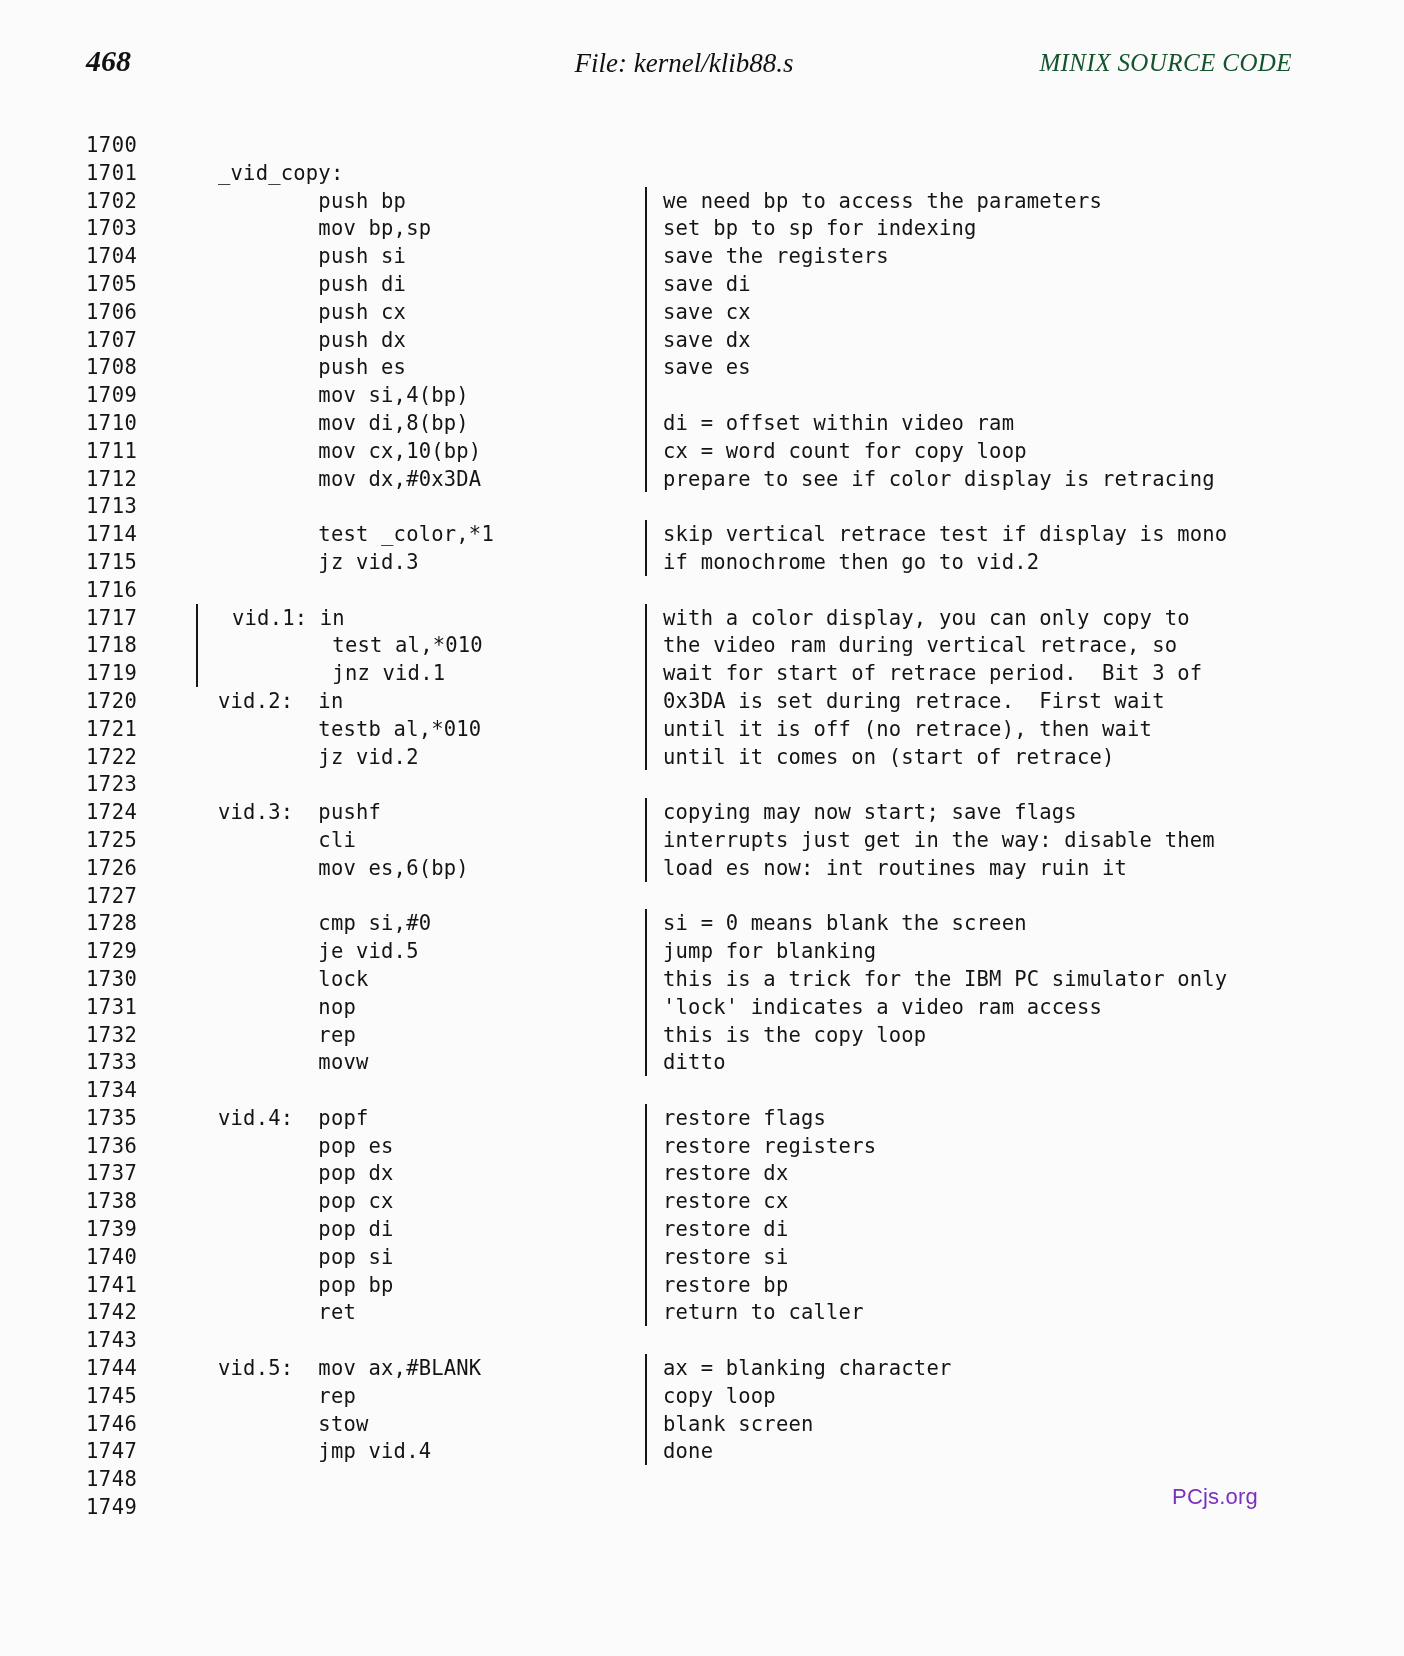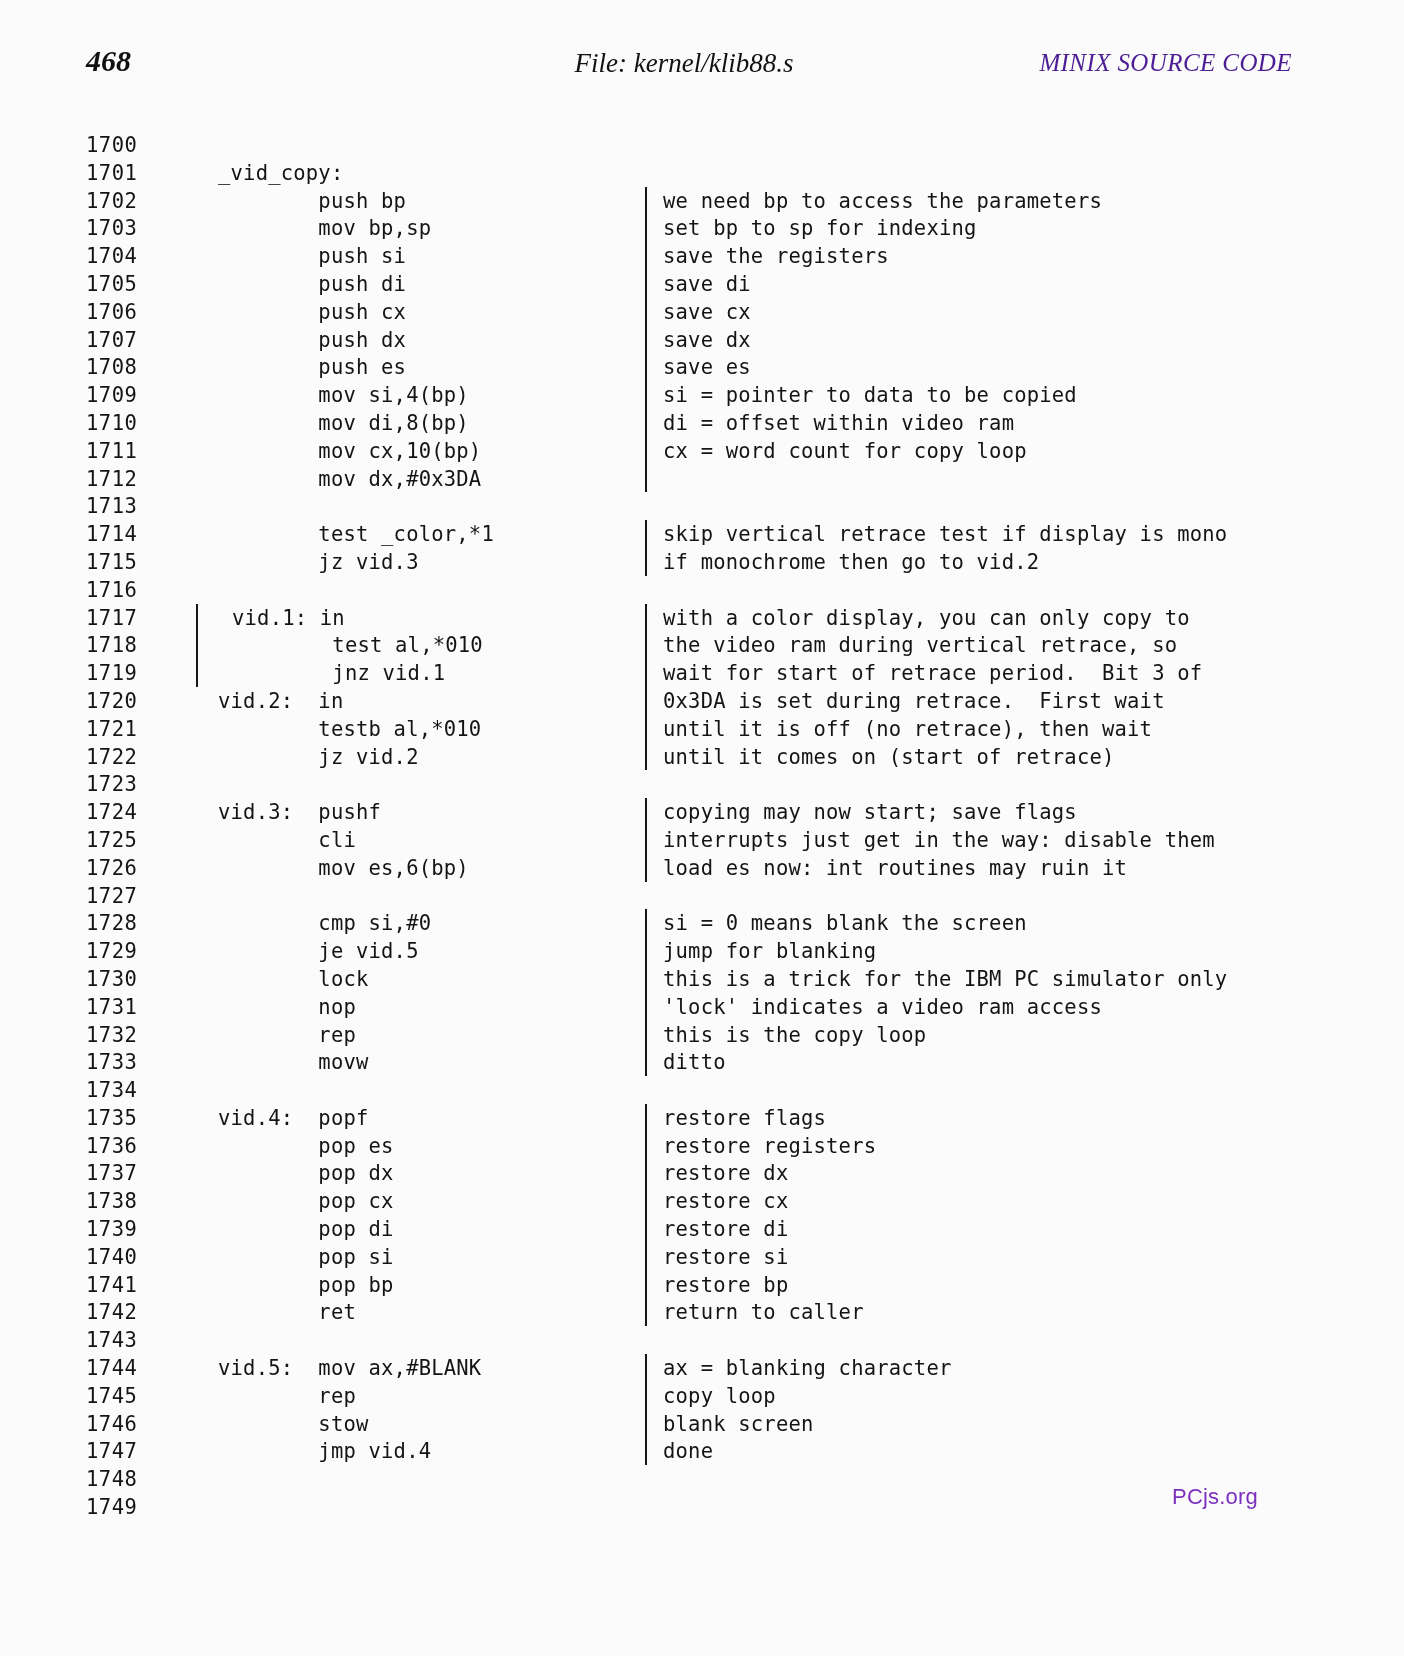--- a/index.html
+++ b/index.html
@@ -43,21 +43,21 @@
     font-size: 27px;
     color: #111;
     padding-right: 36px;
     box-sizing: border-box;
   }
   #book-title {
     position: absolute;
     right: 112px;
     top: 5px;
     font-size: 25px;
-    color: #4c1d95;
+    color: #14532d;
     letter-spacing: 0.4px;
   }
 
   
   #listing {
     position: absolute;
     top: 132px;
     left: 0;
     width: 1404px;
     font-family: "DejaVu Sans Mono", "Liberation Mono", monospace;
@@ -135,24 +135,24 @@
 <div id="listing">
     <div class="code-row"><span class="lineno">1700</span><span class="codetext"></span></div>
     <div class="code-row"><span class="lineno">1701</span><span class="codetext">_vid_copy:</span></div>
     <div class="code-row"><span class="rule"></span><span class="lineno">1702</span><span class="codetext">        push bp</span><span class="comment">we need bp to access the parameters</span></div>
     <div class="code-row"><span class="rule"></span><span class="lineno">1703</span><span class="codetext">        mov bp,sp</span><span class="comment">set bp to sp for indexing</span></div>
     <div class="code-row"><span class="rule"></span><span class="lineno">1704</span><span class="codetext">        push si</span><span class="comment">save the registers</span></div>
     <div class="code-row"><span class="rule"></span><span class="lineno">1705</span><span class="codetext">        push di</span><span class="comment">save di</span></div>
     <div class="code-row"><span class="rule"></span><span class="lineno">1706</span><span class="codetext">        push cx</span><span class="comment">save cx</span></div>
     <div class="code-row"><span class="rule"></span><span class="lineno">1707</span><span class="codetext">        push dx</span><span class="comment">save dx</span></div>
     <div class="code-row"><span class="rule"></span><span class="lineno">1708</span><span class="codetext">        push es</span><span class="comment">save es</span></div>
-    <div class="code-row"><span class="rule"></span><span class="lineno">1709</span><span class="codetext">        mov si,4(bp)</span><span class="comment">si = pointer to data to be copied</span></div>
+    <div class="code-row"><span class="rule"></span><span class="lineno">1709</span><span class="codetext">        mov si,4(bp)</span></div>
     <div class="code-row"><span class="rule"></span><span class="lineno">1710</span><span class="codetext">        mov di,8(bp)</span><span class="comment">di = offset within video ram</span></div>
     <div class="code-row"><span class="rule"></span><span class="lineno">1711</span><span class="codetext">        mov cx,10(bp)</span><span class="comment">cx = word count for copy loop</span></div>
-    <div class="code-row"><span class="rule"></span><span class="lineno">1712</span><span class="codetext">        mov dx,#0x3DA</span></div>
+    <div class="code-row"><span class="rule"></span><span class="lineno">1712</span><span class="codetext">        mov dx,#0x3DA</span><span class="comment">prepare to see if color display is retracing</span></div>
     <div class="code-row"><span class="lineno">1713</span><span class="codetext"></span></div>
     <div class="code-row"><span class="rule"></span><span class="lineno">1714</span><span class="codetext">        test _color,*1</span><span class="comment">skip vertical retrace test if display is mono</span></div>
     <div class="code-row"><span class="rule"></span><span class="lineno">1715</span><span class="codetext">        jz vid.3</span><span class="comment">if monochrome then go to vid.2</span></div>
     <div class="code-row"><span class="lineno">1716</span><span class="codetext"></span></div>
     <div class="code-row"><span class="rule"></span><span class="lineno">1717</span><span class="changebar"></span><span class="codetext">vid.1: in</span><span class="comment">with a color display, you can only copy to</span></div>
     <div class="code-row"><span class="rule"></span><span class="lineno">1718</span><span class="changebar"></span><span class="codetext">        test al,*010</span><span class="comment">the video ram during vertical retrace, so</span></div>
     <div class="code-row"><span class="rule"></span><span class="lineno">1719</span><span class="changebar"></span><span class="codetext">        jnz vid.1</span><span class="comment">wait for start of retrace period.  Bit 3 of</span></div>
     <div class="code-row"><span class="rule"></span><span class="lineno">1720</span><span class="codetext">vid.2:  in</span><span class="comment">0x3DA is set during retrace.  First wait</span></div>
     <div class="code-row"><span class="rule"></span><span class="lineno">1721</span><span class="codetext">        testb al,*010</span><span class="comment">until it is off (no retrace), then wait</span></div>
     <div class="code-row"><span class="rule"></span><span class="lineno">1722</span><span class="codetext">        jz vid.2</span><span class="comment">until it comes on (start of retrace)</span></div>

